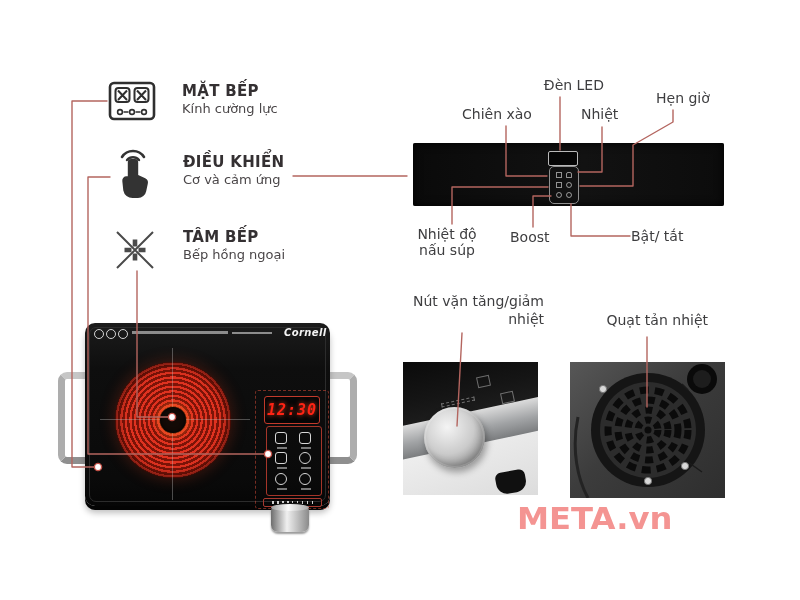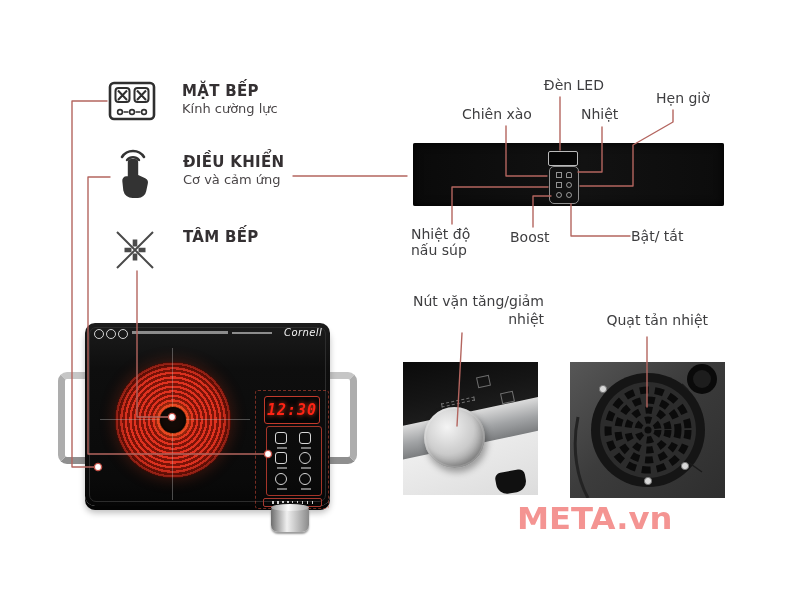--- a/index.html
+++ b/index.html
@@ -5,21 +5,21 @@
   html,body{margin:0;padding:0;background:#fff;}
   #canvas{position:relative;width:800px;height:600px;background:#ffffff;overflow:hidden;
           font-family:"DejaVu Sans","Liberation Sans",sans-serif;color:#3d3d3f;}
   .abs{position:absolute;}
 
   
   .feat-title{position:absolute;font-size:15px;font-weight:bold;color:#343032;letter-spacing:.3px;white-space:nowrap;}
   .feat-sub{position:absolute;font-size:13px;color:#4a4648;white-space:nowrap;}
 
   
-  .lbl{position:absolute;font-size:14px;color:#3e3e40;white-space:nowrap;}
+  .lbl{position:absolute;font-size:14px;color:#3e3e40;white-space:nowrap;text-align:center;}
   .lbl.center{text-align:right;}
   .lbl.wrap{white-space:normal;line-height:16px;}
 
   
   #bar{position:absolute;left:413px;top:143px;width:311px;height:63px;border-radius:2px;
        background:linear-gradient(90deg,#0a0a0a,#121212 55%,#0c0c0c);box-shadow:inset 0 0 10px #000;}
   #bar-display{position:absolute;left:548px;top:151px;width:28px;height:13px;background:#060606;
        border:1px solid #b9b9b9;border-radius:2px;}
   #bar-cluster{position:absolute;left:549px;top:166px;width:30px;height:38px;border:1px solid #8f8f8f;
        border-radius:5px;display:grid;grid-template-columns:1fr 1fr;grid-template-rows:1fr 1fr 1fr;
@@ -34,21 +34,21 @@
           box-shadow:0 4px 0 #040404,0 7px 6px rgba(0,0,0,.25);}
   #cooker::after{content:"";position:absolute;left:4px;top:4px;right:4px;bottom:4px;
           border:1px solid #2c2c2c;border-radius:7px;}
   .handle{position:absolute;top:372px;width:29px;height:92px;box-sizing:border-box;border:7px solid #adadad;}
   #handle-l{left:58px;border-right:none;border-radius:9px 0 0 9px;
             border-top-color:#c6c6c6;border-bottom-color:#8f8f8f;}
   #handle-r{left:328px;border-left:none;border-radius:0 9px 9px 0;
             border-top-color:#c6c6c6;border-bottom-color:#8f8f8f;}
   .strip-dot{position:absolute;width:8px;height:8px;border:1px solid rgba(255,255,255,.8);border-radius:50%;}
   .strip-txt{position:absolute;background:rgba(255,255,255,.5);}
-  #brand{position:absolute;left:284px;top:327px;font-size:10px;font-weight:normal;font-style:italic;
+  #brand{position:absolute;left:284px;top:327px;font-size:10px;font-weight:bold;font-style:italic;
          color:#f4f4f4;letter-spacing:.4px;}
   #coil{position:absolute;left:115px;top:362px;width:116px;height:116px;border-radius:50%;
         background:repeating-radial-gradient(circle at 50% 50%,#df3220 0 2.2px,#7c1408 2.2px 4.6px);
         box-shadow:0 0 16px rgba(225,60,25,.28),inset 0 0 12px rgba(0,0,0,.85);}
   #coil-hole{position:absolute;left:160px;top:407px;width:26px;height:26px;border-radius:50%;
         background:#130a06;box-shadow:0 0 7px 3px rgba(255,120,40,.55),inset 0 0 4px #000;}
   .crosshair{position:absolute;background:rgba(190,190,190,.38);}
   #ctl-frame{position:absolute;left:255px;top:390px;width:72px;height:117px;
         border:1px dashed rgba(210,75,58,.55);border-radius:3px;}
   #display{position:absolute;left:264px;top:396px;width:54px;height:26px;background:#060606;
@@ -123,20 +123,21 @@
     <path d="M16,14 h5 a3.2,3.2 0 0 1 3.2,3.2 V30 l7,3.2 a5,5 0 0 1 2.6,5.6 l-1.6,7.4 a8.4,8.4 0 0 1 -8.2,6.8 h-5.4 a9.4,9.4 0 0 1 -9.3,-7.6 l-1,-9.4 a4.2,4.2 0 0 1 4.2,-4.7 h1.3 V17.2 a3.2,3.2 0 0 1 3.2,-3.2 z" fill="#333"></path>
   </svg>
   <div class="feat-title" style="left:183px;top:153px">ĐIỀU KHIỂN</div>
   <div class="feat-sub" style="left:183px;top:172px">Cơ và cảm ứng</div>
 
   <svg class="abs" style="left:112px;top:227px" width="46" height="46" viewBox="0 0 46 46">
     <path d="M5,5 L41,41 M41,5 L5,41" stroke="#4a4a4a" stroke-width="2" fill="none"></path>
     <path d="M23,12.5 V19.5 M23,26.5 V33.5 M12.5,23 H19.5 M26.5,23 H33.5" stroke="#4a4a4a" stroke-width="4.6" fill="none"></path>
   </svg>
   <div class="feat-title" style="left:183px;top:228px">TÂM BẾP</div>
+  <div class="feat-sub" style="left:183px;top:247px">Bếp hồng ngoại</div>
 
   <div id="bar"></div>
   <div id="bar-display"></div>
   <div id="bar-cluster">
     <span class="mini-ic"></span>
     <span class="mini-ic half"></span>
     <span class="mini-ic sqr"></span>
     <span class="mini-ic rnd"></span>
     <span class="mini-ic rnd"></span>
     <span class="mini-ic rnd"></span>

